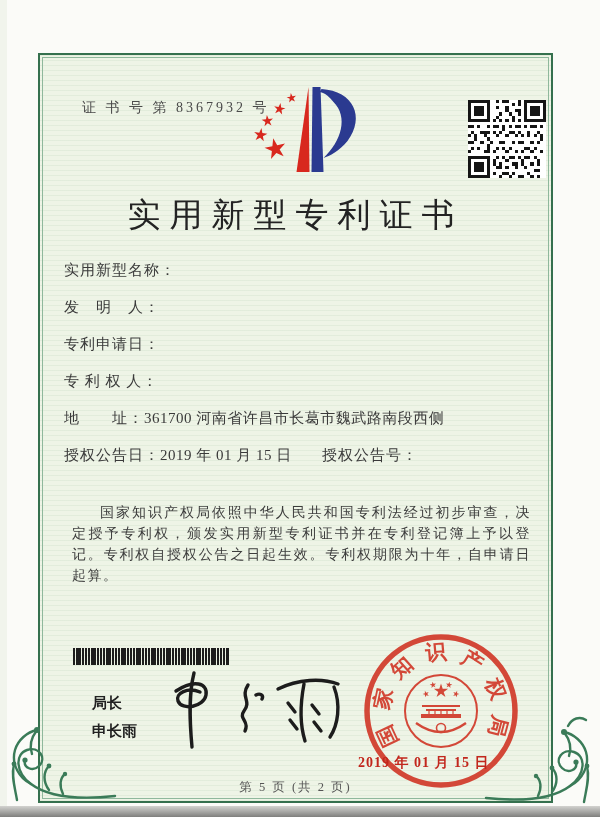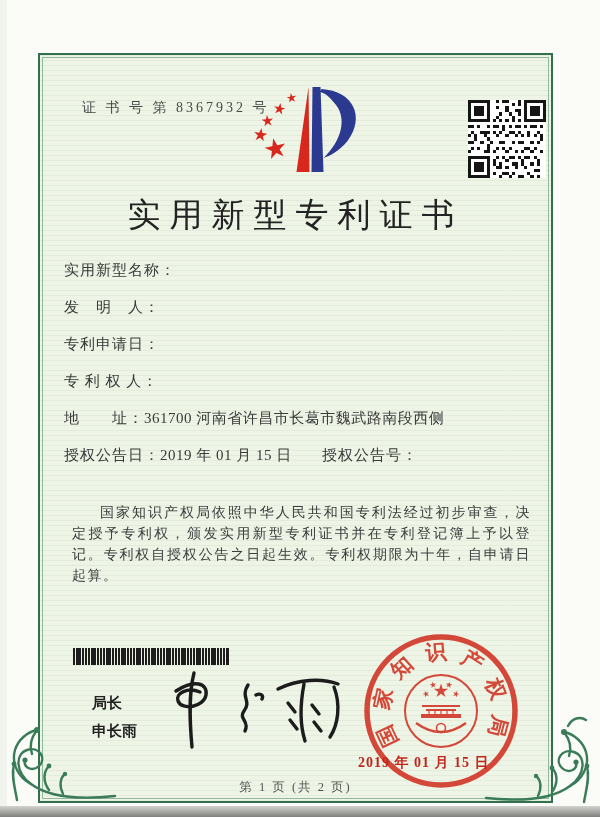--- a/index.html
+++ b/index.html
@@ -179,21 +179,21 @@
           <use href="#st" transform="translate(-15,-17) scale(3.4) rotate(-20)"></use>
           <use href="#st" transform="translate(-8,-26) scale(3.4) rotate(-10)"></use>
           <use href="#st" transform="translate(8,-26) scale(3.4) rotate(10)"></use>
           <use href="#st" transform="translate(15,-17) scale(3.4) rotate(20)"></use>
         </g>
       </g>
     </svg>
 
     <div class="seal-date">2019 年 01 月 15 日</div>
 
-    <div class="pfooter">第 1 页 (共 2 页)</div>
+    <div class="pfooter">第 5 页 (共 2 页)</div>
   </div>
 
   <svg class="orn orn-l" viewBox="0 0 114 92">
     <g stroke="#3a7b58" fill="none" stroke-width="2.4" stroke-linecap="round">
       <path d="M112,84 C74,88 44,84 28,72 C12,60 12,42 24,38 C36,34 44,46 36,54 C30,60 20,56 22,48"></path>
       <path d="M28,72 C16,66 8,52 12,38 C15,28 24,20 34,18"></path>
       <path d="M34,18 C28,26 26,34 29,42"></path>
       <path d="M14,88 C12,76 8,64 11,52"></path>
       <path d="M46,78 C40,70 40,60 46,54"></path>
       <path d="M60,82 C56,74 57,66 62,62"></path>

